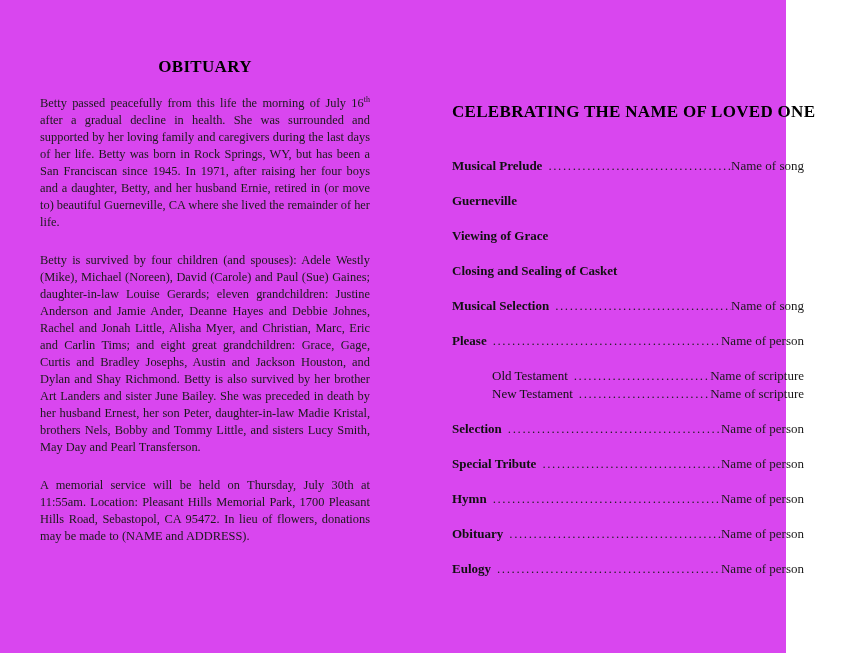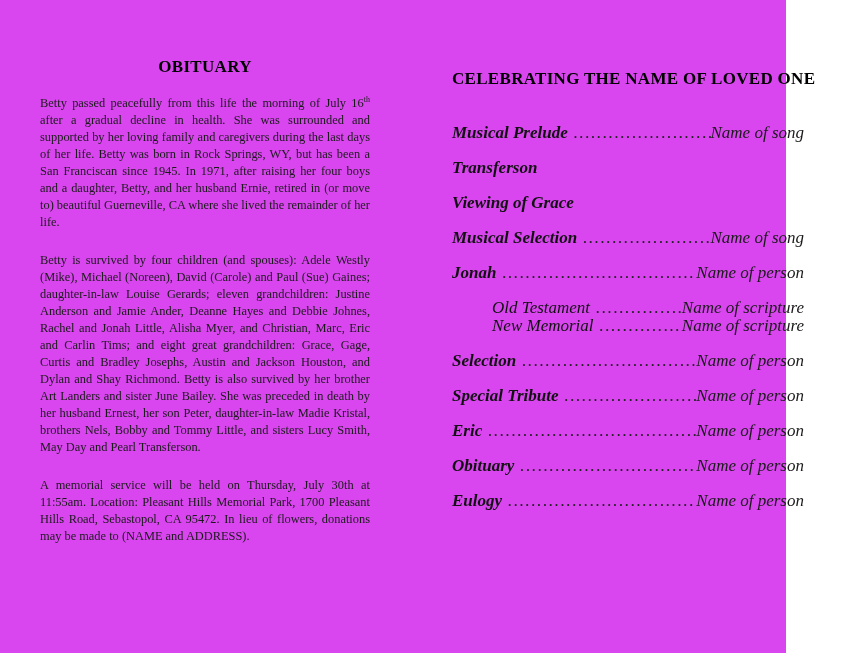--- a/index.html
+++ b/index.html
@@ -43,32 +43,32 @@
   .body-para sup {
     font-size: 8px;
     vertical-align: super;
     line-height: 0;
   }
   
   .right-col {
     width: 352px;
     margin-left: 82px;
     padding-top: 67px;
+    margin-top: 33px;
   }
   .right-col .page-title {
     margin-bottom: 33px;
     white-space: nowrap;
   }
   .prog-row {
     display: flex;
     align-items: baseline;
-    font-size: 17px;
+    font-size: 13px;
     line-height: 17px;
     margin-bottom: 18px;
-    font-style: italic;
   }
   .prog-row .lbl {
     font-weight: bold;
     white-space: nowrap;
     color: #111;
   }
   .prog-row .note {
     margin-left: 5px;
     white-space: nowrap;
   }
@@ -112,67 +112,70 @@
   <div class="right-col">
     <div class="page-title">CELEBRATING THE NAME OF LOVED ONE</div>
 
     <div class="prog-row">
       <span class="lbl">Musical Prelude</span>
       <span class="dots"></span>
       <span class="val">Name of song</span>
     </div>
 
     <div class="prog-row">
-      <span class="lbl">Transferson</span>
+      <span class="lbl">Guerneville</span>
     </div>
 
     <div class="prog-row">
       <span class="lbl">Viewing of Grace</span>
     </div>
 
+    <div class="prog-row">
+      <span class="lbl">Closing and Sealing of Casket</span>
+    </div>
 
     <div class="prog-row">
       <span class="lbl">Musical Selection</span>
       <span class="dots"></span>
       <span class="val">Name of song</span>
     </div>
 
     <div class="prog-row">
-      <span class="lbl">Jonah</span>
+      <span class="lbl">Please</span>
       <span class="dots"></span>
       <span class="val">Name of person</span>
     </div>
 
 
     <div class="prog-row sub">
       <span class="lbl">Old Testament</span>
       <span class="dots"></span>
       <span class="val">Name of scripture</span>
     </div>
 
     <div class="prog-row sub last">
-      <span class="lbl">New Memorial</span>
+      <span class="lbl">New Testament</span>
       <span class="dots"></span>
       <span class="val">Name of scripture</span>
     </div>
 
     <div class="prog-row">
       <span class="lbl">Selection</span>
       <span class="dots"></span>
       <span class="val">Name of person</span>
     </div>
 
     <div class="prog-row">
       <span class="lbl">Special Tribute</span>
       <span class="dots"></span>
       <span class="val">Name of person</span>
     </div>
 
     <div class="prog-row">
-      <span class="lbl">Eric</span>
+      <span class="lbl">Hymn</span>
       <span class="dots"></span>
       <span class="val">Name of person</span>
     </div>
 
 
     <div class="prog-row">
       <span class="lbl">Obituary</span>
       <span class="dots"></span>
       <span class="val">Name of person</span>
     </div>

